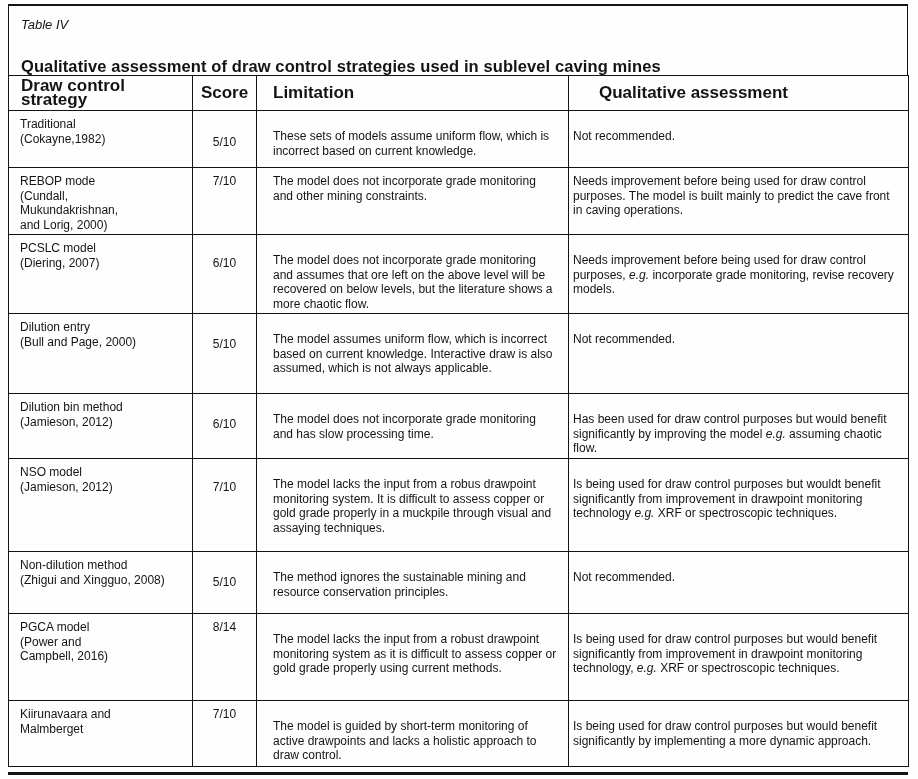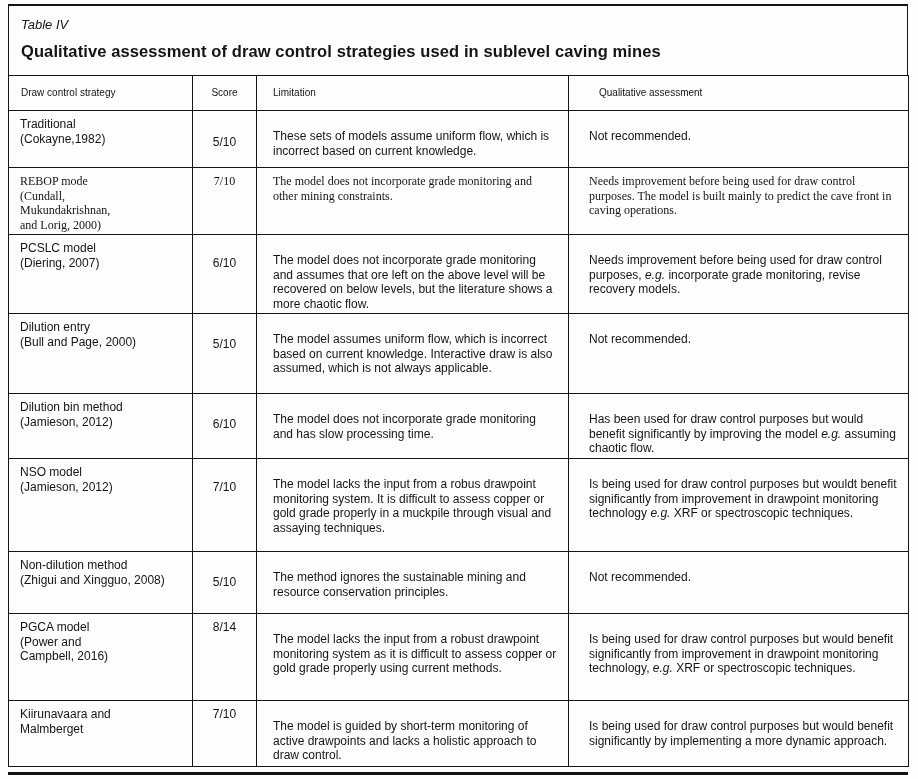--- a/index.html
+++ b/index.html
@@ -17,51 +17,51 @@
     background: #fefefe;
   }
   .caption {
     box-sizing: border-box;
     height: 69px;
     border-left: 1px solid #141414;
     border-right: 1px solid #141414;
     padding: 11px 14px 0 12px;
   }
   .table-label { font-style: italic; font-size: 13px; line-height: 15px; }
-  .table-title { font-weight: bold; font-size: 16.5px; line-height: 20px; margin-top: 9px; letter-spacing: 0.1px; }
+  .table-title { font-weight: bold; font-size: 16.5px; line-height: 20px; margin-top: 24px; letter-spacing: 0.1px; }
 
   table.grid { border-collapse: collapse; width: 900px; table-layout: fixed; }
   .grid th, .grid td {
     border: 1px solid #141414;
     vertical-align: top;
     font-size: 12px;
     line-height: 14.5px;
     box-sizing: border-box;
     overflow: hidden;
   }
   .grid thead th {
     height: 35px;
     vertical-align: middle;
     text-align: left;
-    font-weight: normal;
-    font-size: 10px;
+    font-weight: bold;
+    font-size: 17px;
     padding: 0 4px 0 12px;
   }
   .grid thead th.col-score { text-align: center; padding: 0 2px; }
   .grid thead th.col-limitation { padding-left: 16px; }
   .grid thead th.col-assessment { padding-left: 30px; }
 
   td.col-strategy   { padding: 6px 4px 2px 11px; }
   td.col-score      { padding: 6px 2px 2px 2px; text-align: center; }
   td.col-limitation { padding: 18px 10px 2px 16px; }
-  td.col-assessment { padding: 18px 10px 2px 20px; }
+  td.col-assessment { padding: 18px 10px 2px 4px; }
 
   
   tbody tr:nth-child(1) { height: 57px; }
-  tbody tr:nth-child(2) { height: 65px; font-family: Liberation Serif, serif; }
+  tbody tr:nth-child(2) { height: 65px; }
   tbody tr:nth-child(3) { height: 78px; margin-left: 40px; }
   tbody tr:nth-child(4) { height: 80px; margin-left: 24px; }
   tbody tr:nth-child(5) { height: 65px; }
   tbody tr:nth-child(6) { height: 93px; }
   tbody tr:nth-child(7) { height: 62px; }
   tbody tr:nth-child(8) { height: 87px; }
   tbody tr:nth-child(9) { height: 66px; }
 
   tbody tr:nth-child(1) td.col-score { padding-top: 24px; }
   tbody tr:nth-child(2) td.col-score,

